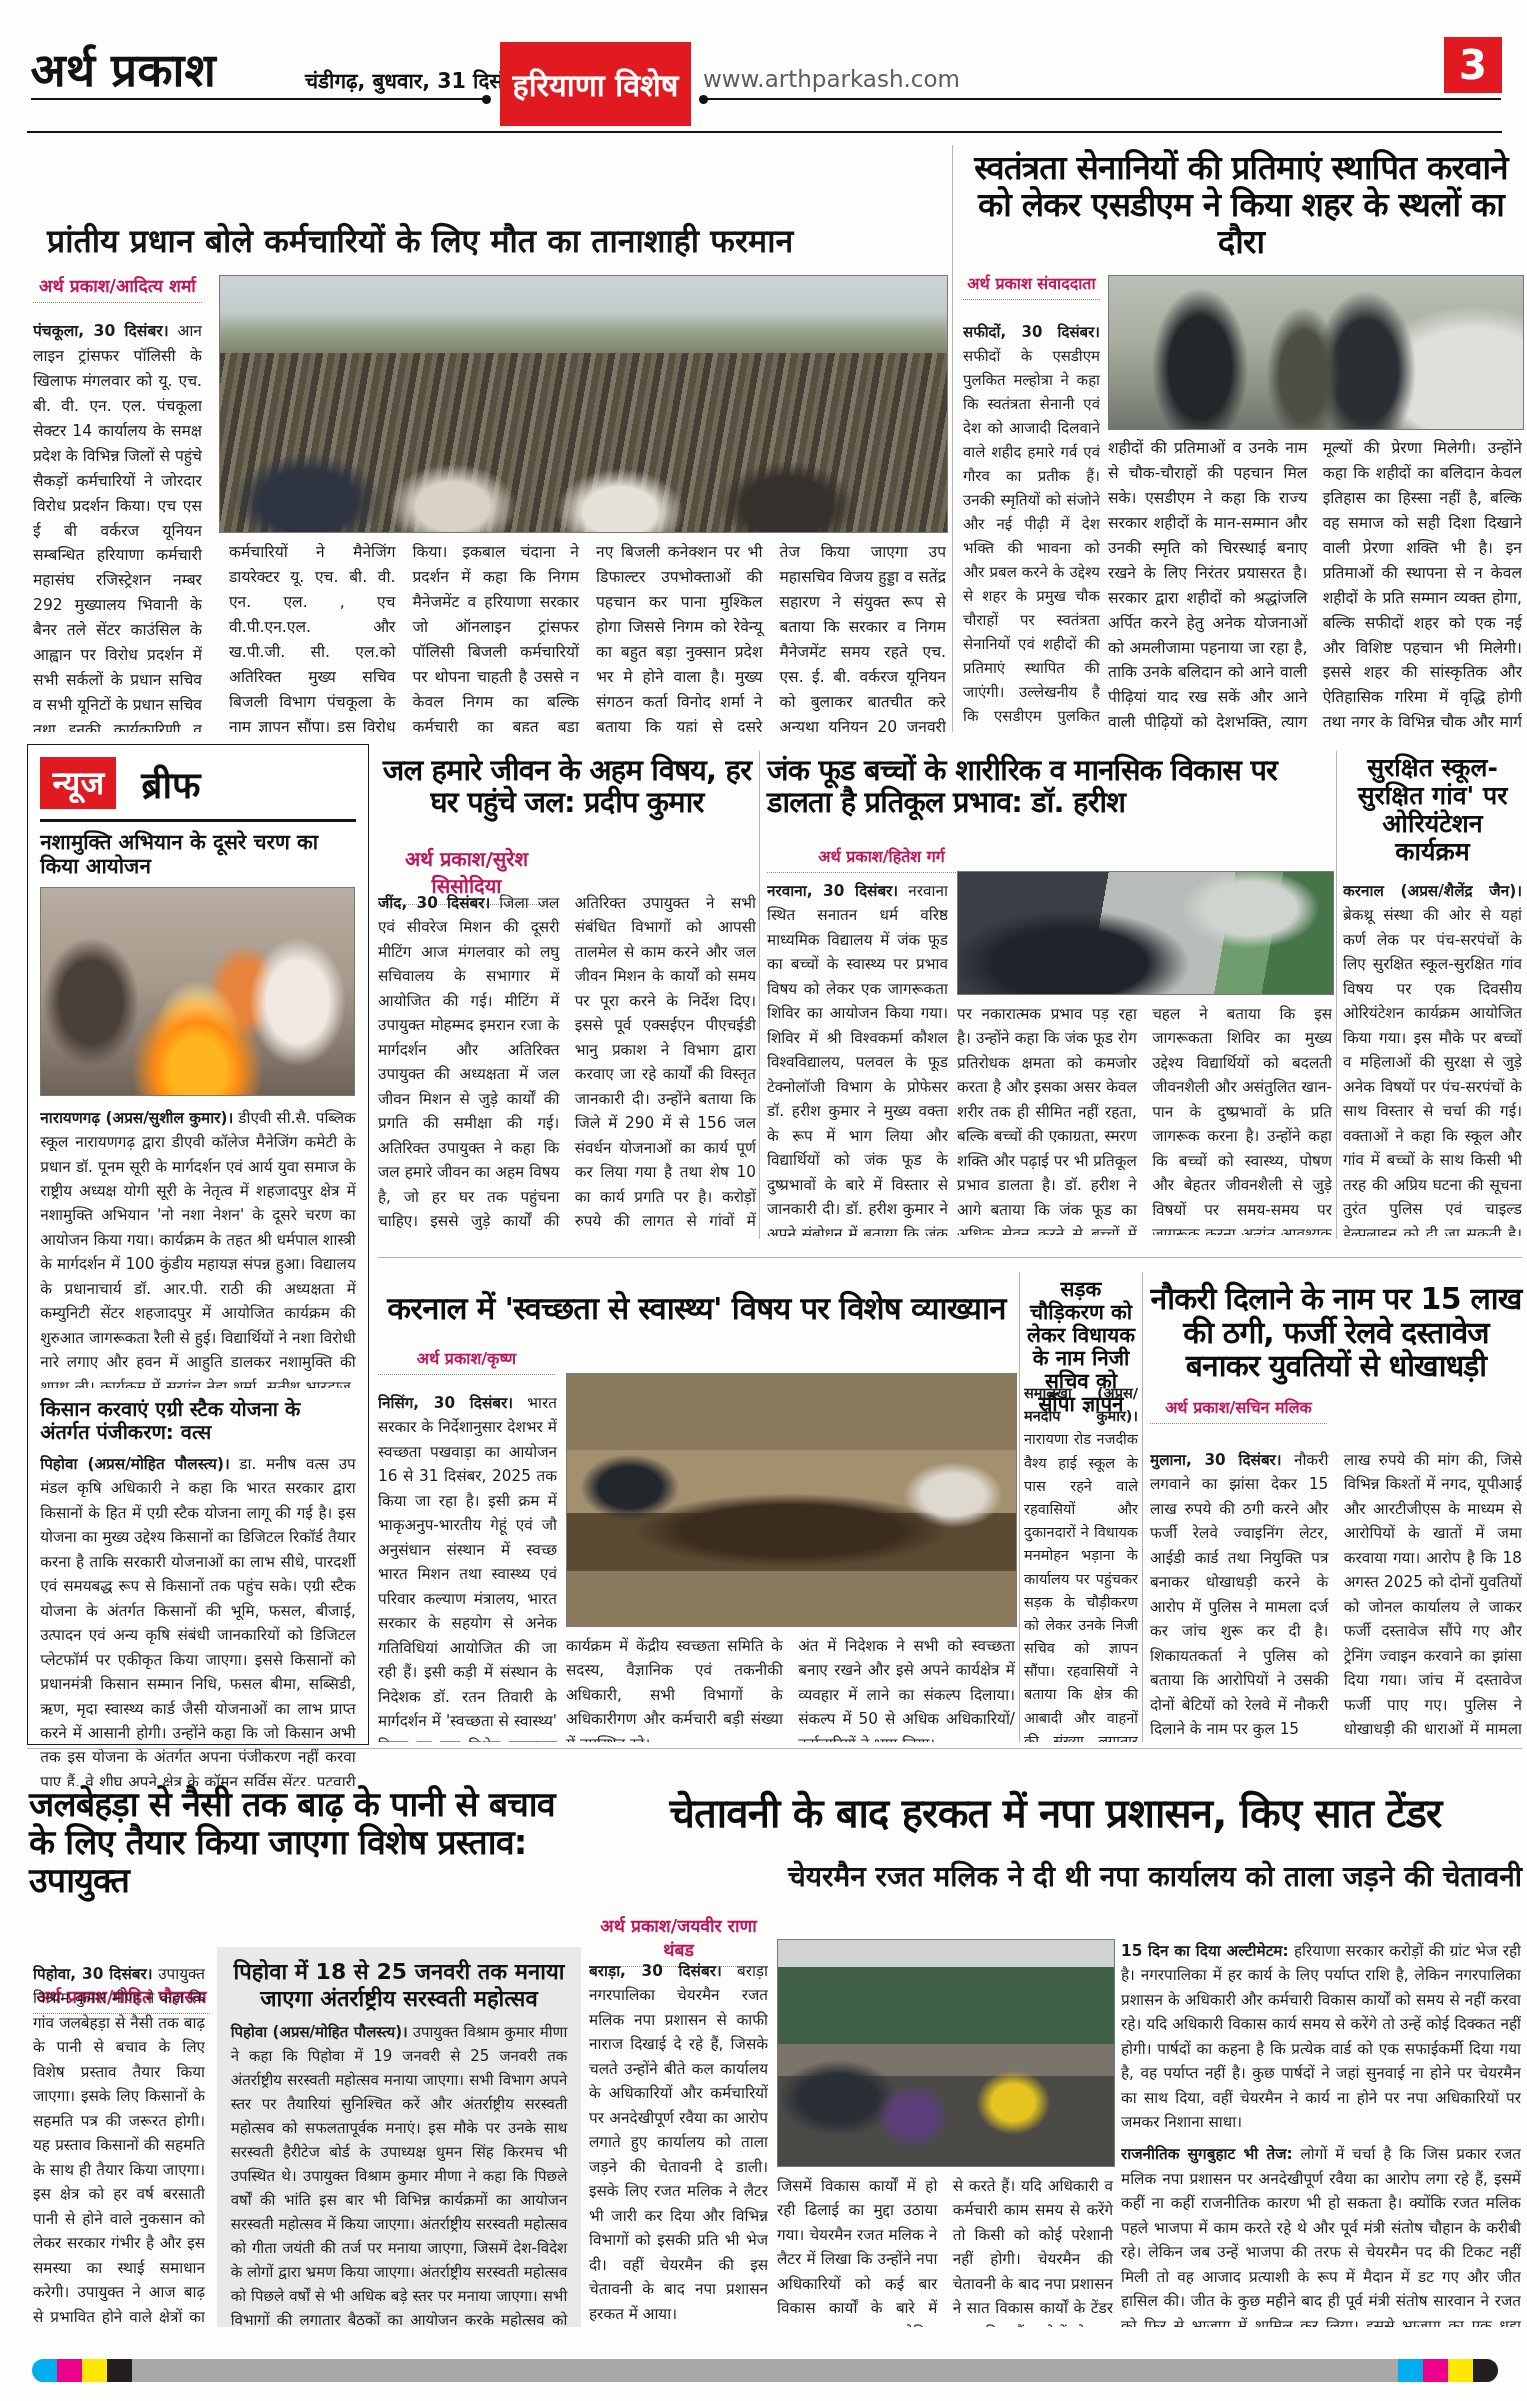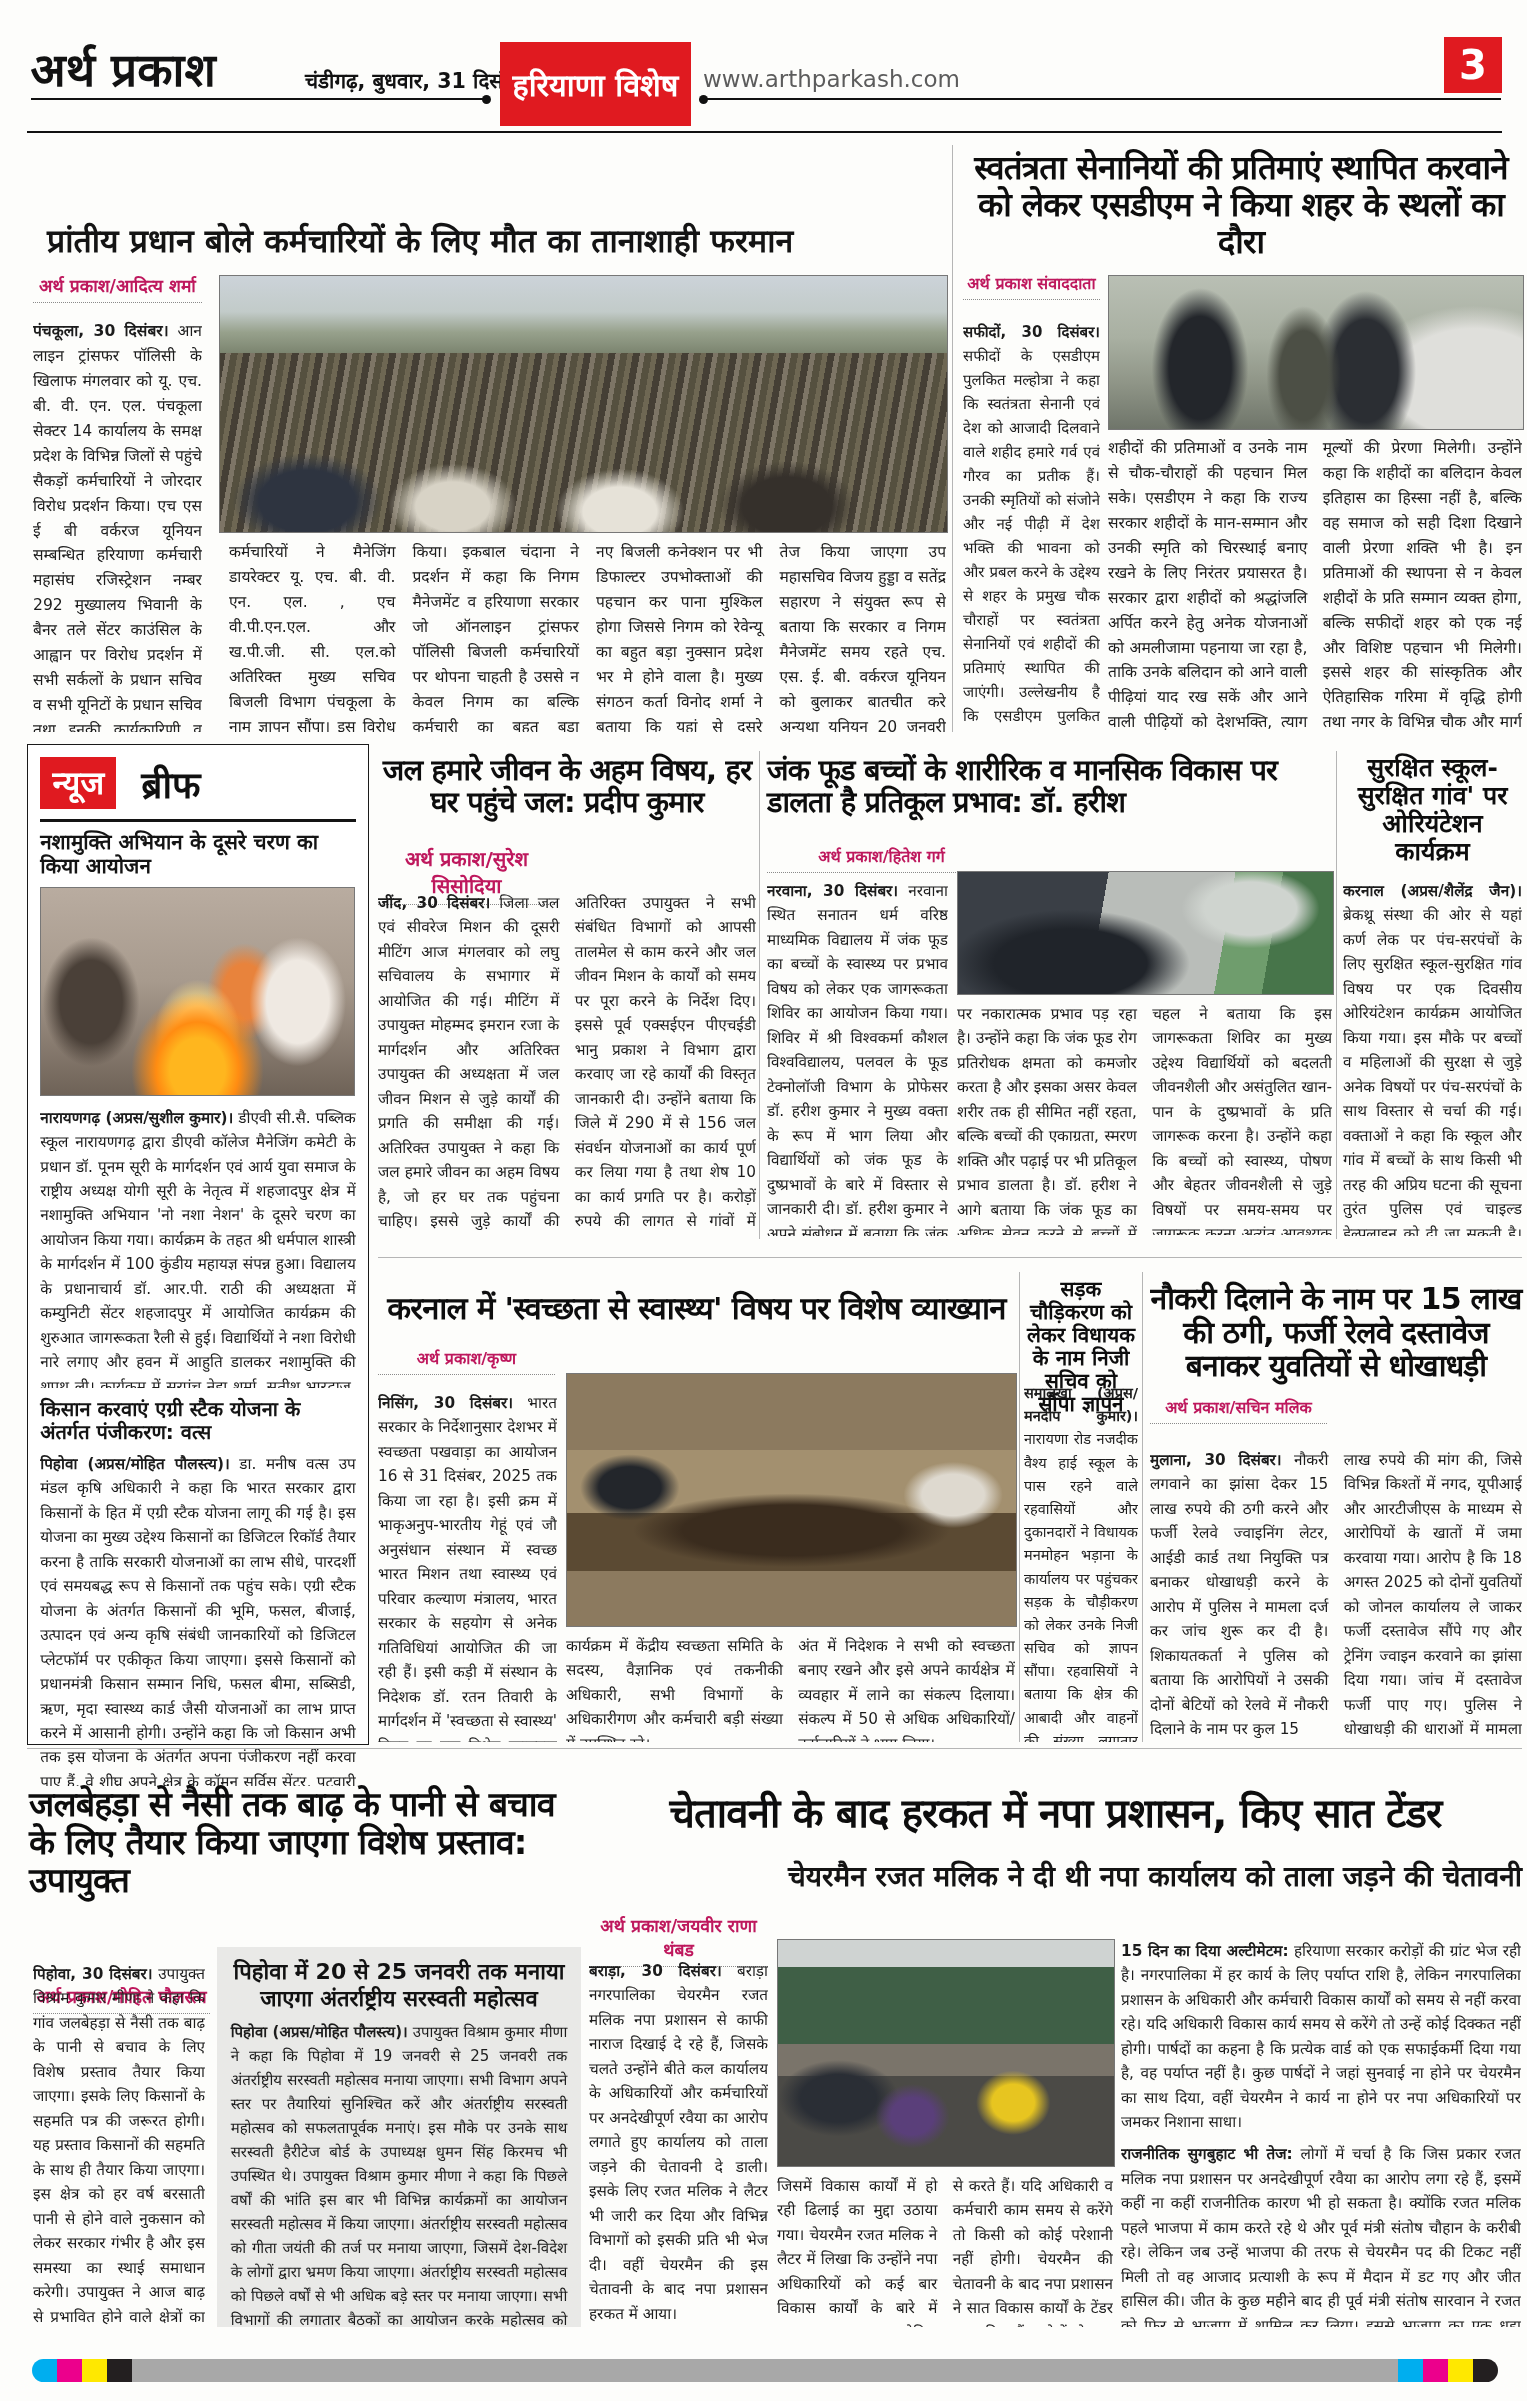--- a/index.html
+++ b/index.html
@@ -204,21 +204,21 @@
 
   <div class="abs hrule" style="left:27px;top:1748px;width:1495px;"></div>
 
   <div class="abs headline" style="left:29px;top:1785px;width:553px;font-size:34px;">जलबेहड़ा से नैसी तक बाढ़ के पानी से बचाव के लिए तैयार किया जाएगा विशेष प्रस्ताव: उपायुक्त</div>
   <div class="abs byline" style="left:33px;top:1972px;width:177px;margin-top:12px;">अर्थ प्रकाश/मोहित पौलस्त्य</div>
   <div class="abs body" style="left:33px;top:1962px;width:172px;height:365px;overflow:hidden;font-size:15.3px;">
     <b>पिहोवा, 30 दिसंबर।</b>
     <span>उपायुक्त विश्राम कुमार मीणा ने कहा कि गांव जलबेहड़ा से नैसी तक बाढ़ के पानी से बचाव के लिए विशेष प्रस्ताव तैयार किया जाएगा। इसके लिए किसानों के सहमति पत्र की जरूरत होगी। यह प्रस्ताव किसानों की सहमति के साथ ही तैयार किया जाएगा। इस क्षेत्र को हर वर्ष बरसाती पानी से होने वाले नुकसान को लेकर सरकार गंभीर है और इस समस्या का स्थाई समाधान करेगी। उपायुक्त ने आज बाढ़ से प्रभावित होने वाले क्षेत्रों का निरीक्षण किया और सिंचाई विभाग की तरफ से तैयार किए गए प्रस्तावों की समीक्षा की। उपायुक्त ने जलबेहड़ा व नैसी गांव के बीच आस-पास के प्रभावित खेतों का निरीक्षण भी किया। इस दौरान सिंचाई विभाग के अभियंता मुनीष चलाया सहित अनेक अधिकारी साथ रहे।</span>
   </div>
   <div class="abs graybox" style="left:217px;top:1947px;width:364px;height:380px;box-sizing:border-box;overflow:hidden;">
-    <h3>पिहोवा में 20 से 25 जनवरी तक मनाया जाएगा अंतर्राष्ट्रीय सरस्वती महोत्सव</h3>
+    <h3>पिहोवा में 18 से 25 जनवरी तक मनाया जाएगा अंतर्राष्ट्रीय सरस्वती महोत्सव</h3>
     <div class="body" style="font-size:15px;">
       <b>पिहोवा (अप्रस/मोहित पौलस्त्य)।</b>
       <span>उपायुक्त विश्राम कुमार मीणा ने कहा कि पिहोवा में 19 जनवरी से 25 जनवरी तक अंतर्राष्ट्रीय सरस्वती महोत्सव मनाया जाएगा। सभी विभाग अपने स्तर पर तैयारियां सुनिश्चित करें और अंतर्राष्ट्रीय सरस्वती महोत्सव को सफलतापूर्वक मनाएं। इस मौके पर उनके साथ सरस्वती हैरीटेज बोर्ड के उपाध्यक्ष धुमन सिंह किरमच भी उपस्थित थे। उपायुक्त विश्राम कुमार मीणा ने कहा कि पिछले वर्षों की भांति इस बार भी विभिन्न कार्यक्रमों का आयोजन सरस्वती महोत्सव में किया जाएगा। अंतर्राष्ट्रीय सरस्वती महोत्सव को गीता जयंती की तर्ज पर मनाया जाएगा, जिसमें देश-विदेश के लोगों द्वारा भ्रमण किया जाएगा। अंतर्राष्ट्रीय सरस्वती महोत्सव को पिछले वर्षों से भी अधिक बड़े स्तर पर मनाया जाएगा। सभी विभागों की लगातार बैठकों का आयोजन करके महोत्सव को बड़े स्तर पर मनाने बारे चर्चा की जाती है। उन्होंने कहा कि प्रधानमंत्री नरेंद्र मोदी तथा मुख्यमंत्री हरियाणा नायब सिंह सैनी स्वदेशी चीजों के इस्तेमाल को काफी बढ़ावा देते हैं। अंतर्राष्ट्रीय सरस्वती महोत्सव में ज्यादा से ज्यादा स्वदेशी सामान पर जोर रहेगा।</span>
     </div>
   </div>
 
   <div class="abs headline" style="left:589px;top:1791px;width:933px;font-size:40px;text-align:center;">चेतावनी के बाद हरकत में नपा प्रशासन, किए सात टेंडर</div>
   <div class="abs subhead" style="left:589px;top:1861px;width:933px;font-size:28px;text-align:right;">चेयरमैन रजत मलिक ने दी थी नपा कार्यालय को ताला जड़ने की चेतावनी</div>
   <div class="abs byline" style="left:589px;top:1913px;width:179px;">अर्थ प्रकाश/जयवीर राणा थंबड</div>
   <div class="abs body" style="left:589px;top:1959px;width:179px;height:368px;overflow:hidden;font-size:15.3px;">

